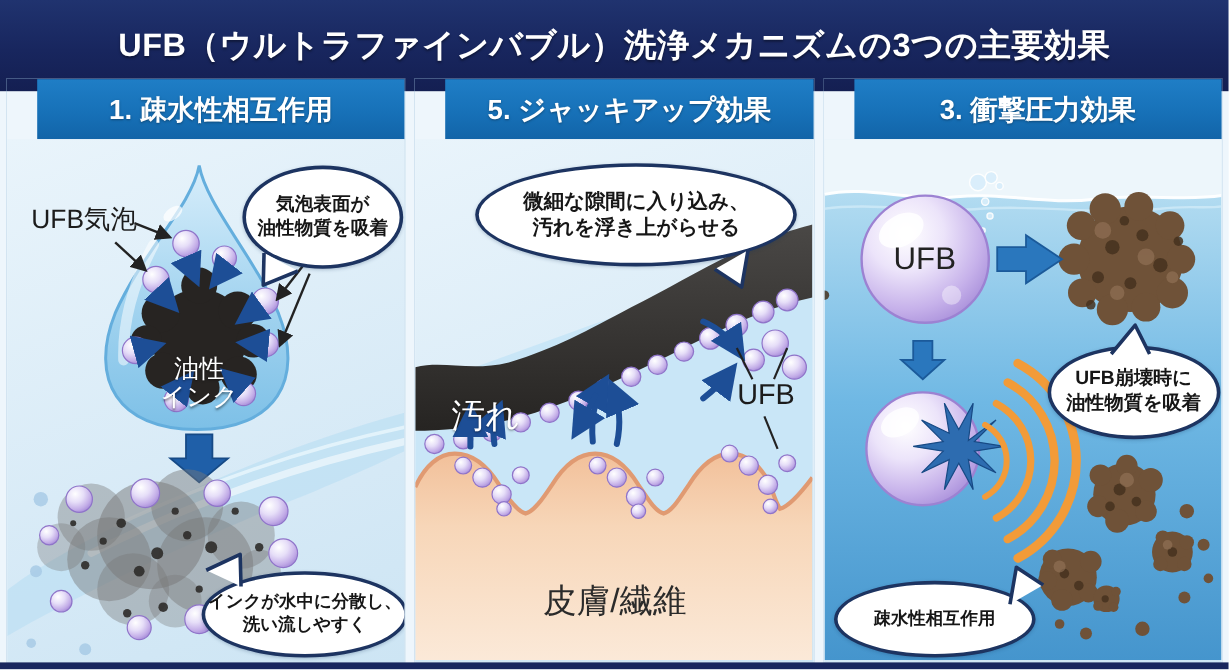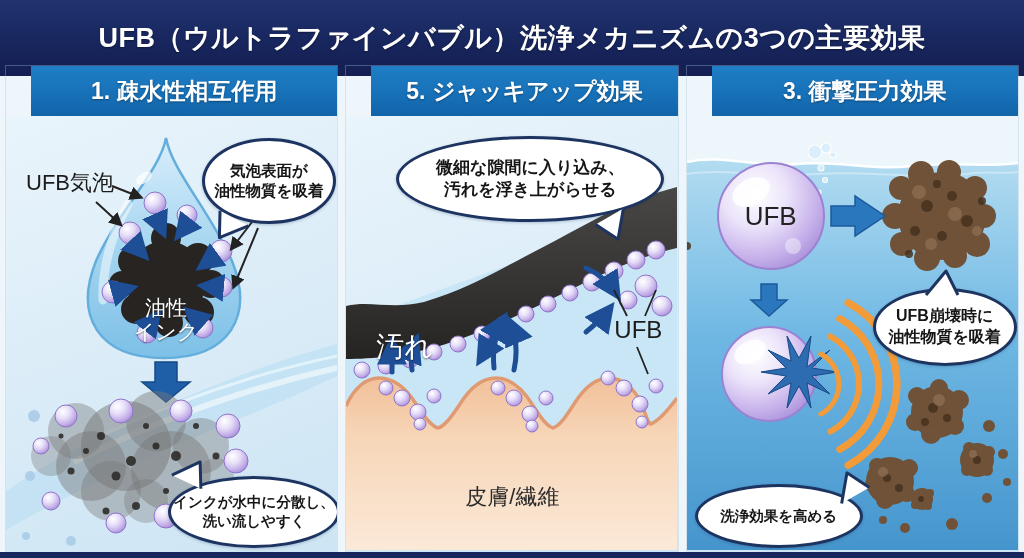--- a/index.html
+++ b/index.html
@@ -298,21 +298,21 @@
         </svg>
 
         <div class="lbl white" style="left:30px;top:212px;font-size:28px;">
           <span>汚れ</span>
         </div>
 
         <div class="lbl dark" style="left:268px;top:200px;font-size:24px;">
           <span>UFB</span>
         </div>
 
-        <div class="lbl dark" style="left:166px;top:366px;transform:translateX(-50%);font-size:22px;color:#2b2b2b;">
+        <div class="lbl dark" style="left:166px;top:366px;transform:translateX(-50%);font-size:28px;color:#2b2b2b;">
           <span>皮膚/繊維</span>
         </div>
 
         <div class="callout" style="left:50px;top:20px;width:262px;height:80px;font-size:17px;">
           <span class="ln">微細な隙間に入り込み、</span>
           <span class="ln">汚れを浮き上がらせる</span>
           <svg class="tail" style="right:28px;bottom:-22px;transform:rotate(-30deg);" viewBox="0 0 36 30">
             <path d="M2,4 L14,28 L34,4" fill="#ffffff" stroke="#1d3461" stroke-width="3" stroke-linejoin="round"></path>
           </svg>
         </div>
@@ -466,21 +466,21 @@
 
         <div class="callout" style="left:186px;top:172px;width:138px;height:72px;font-size:16px;">
           <span class="ln">UFB崩壊時に</span>
           <span class="ln">油性物質を吸着</span>
           <svg class="tail" style="left:48px;top:-22px;transform:rotate(180deg);" viewBox="0 0 36 30">
             <path d="M2,4 L14,28 L34,4" fill="#ffffff" stroke="#1d3461" stroke-width="3" stroke-linejoin="round"></path>
           </svg>
         </div>
 
         <div class="callout" style="left:8px;top:368px;width:162px;height:58px;font-size:14.5px;">
-          <span class="ln">洗浄効果を高める</span>
+          <span class="ln">疎水性相互作用</span>
           <svg class="tail" style="right:-8px;top:-16px;transform:rotate(150deg);" viewBox="0 0 36 30">
             <path d="M2,4 L14,28 L34,4" fill="#ffffff" stroke="#1d3461" stroke-width="3" stroke-linejoin="round"></path>
           </svg>
         </div>
       </div>
     </div>
 
   </div>
 
   <div id="bottombar"></div>

